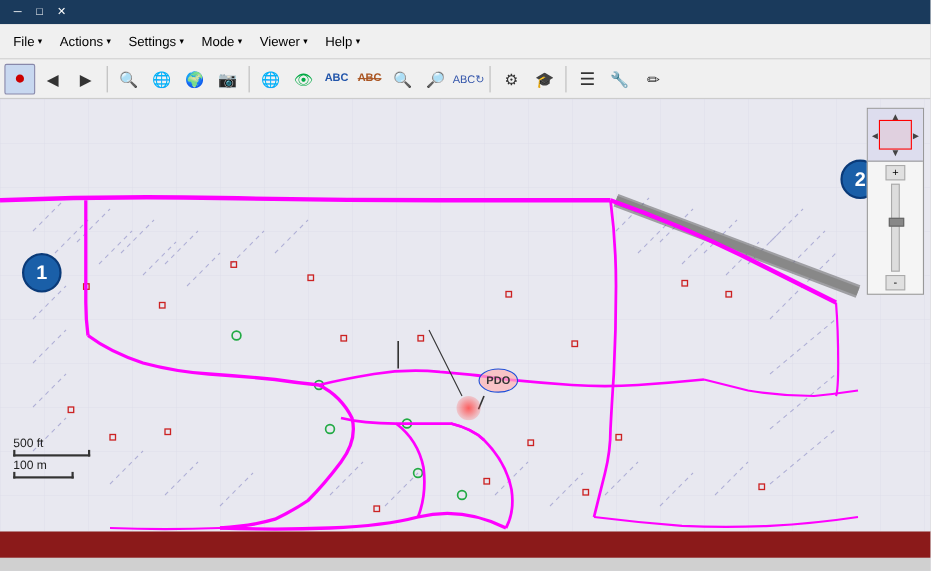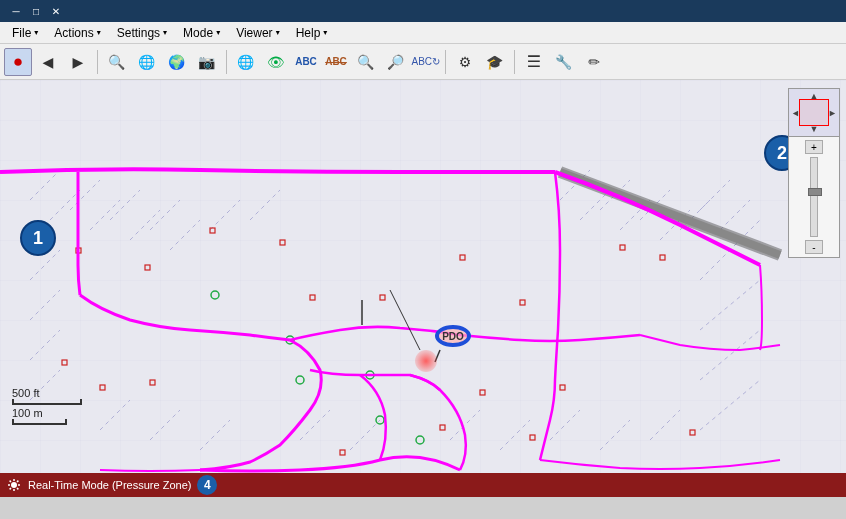--- a/index.html
+++ b/index.html
@@ -18,21 +18,21 @@
     }
     #title-bar .win-buttons { display: flex; gap: 4px; }
     #title-bar .win-btn {
       width: 16px; height: 14px; display: flex; align-items: center; justify-content: center;
       cursor: pointer; font-size: 10px; color: white; background: transparent; border: none;
     }
 
     
     #menu-bar {
       background: #f0f0f0;
-      height: 22px;
+      height: 32px;
       display: flex;
       align-items: center;
       padding: 0 4px;
       border-bottom: 1px solid #ccc;
     }
     .menu-item {
       padding: 2px 8px;
       cursor: pointer;
       font-size: 12px;
       display: flex; align-items: center; gap: 3px;
@@ -151,21 +151,21 @@
 
     
     .pdo-label {
       position: absolute;
       left: 435px; top: 245px;
       z-index: 15;
     }
     .pdo-circle {
       width: 36px; height: 22px;
       border-radius: 50%;
-      border: 4px solid #1d4ed8;
+      border: 1px solid #1d4ed8;
       background: rgba(255,180,180,0.7);
       display: flex; align-items: center; justify-content: center;
       font-size: 10px; font-weight: bold; color: #333;
     }
 
     
     .red-spot {
       position: absolute;
       left: 415px; top: 270px;
       width: 22px; height: 22px;
@@ -418,23 +418,13 @@
       <div class="zoom-track">
         <div class="zoom-thumb"></div>
       </div>
       <div class="nav-zoom-btn">-</div>
     </div>
   </div>
 
 </div>
 
 <div id="status-bar">
-  <div class="status-left">
-    <div class="status-icon">
-      <svg width="14" height="14" viewBox="0 0 14 14" fill="white">
-        <circle cx="7" cy="7" r="3" fill="white"></circle>
-        <path d="M7 1v2M7 11v2M1 7h2M11 7h2M2.6 2.6l1.4 1.4M10 10l1.4 1.4M2.6 11.4l1.4-1.4M10 4l1.4-1.4" stroke="white" stroke-width="1.5" fill="none"></path>
-      </svg>
-    </div>
-    <span>Real-Time Mode (Pressure Zone)</span>
-    <span style="background:#1a5fa8;color:white;border-radius:50%;width:20px;height:20px;display:flex;align-items:center;justify-content:center;font-weight:bold;font-size:12px;">4</span>
-  </div>
 </div>
 
 </body></html>

